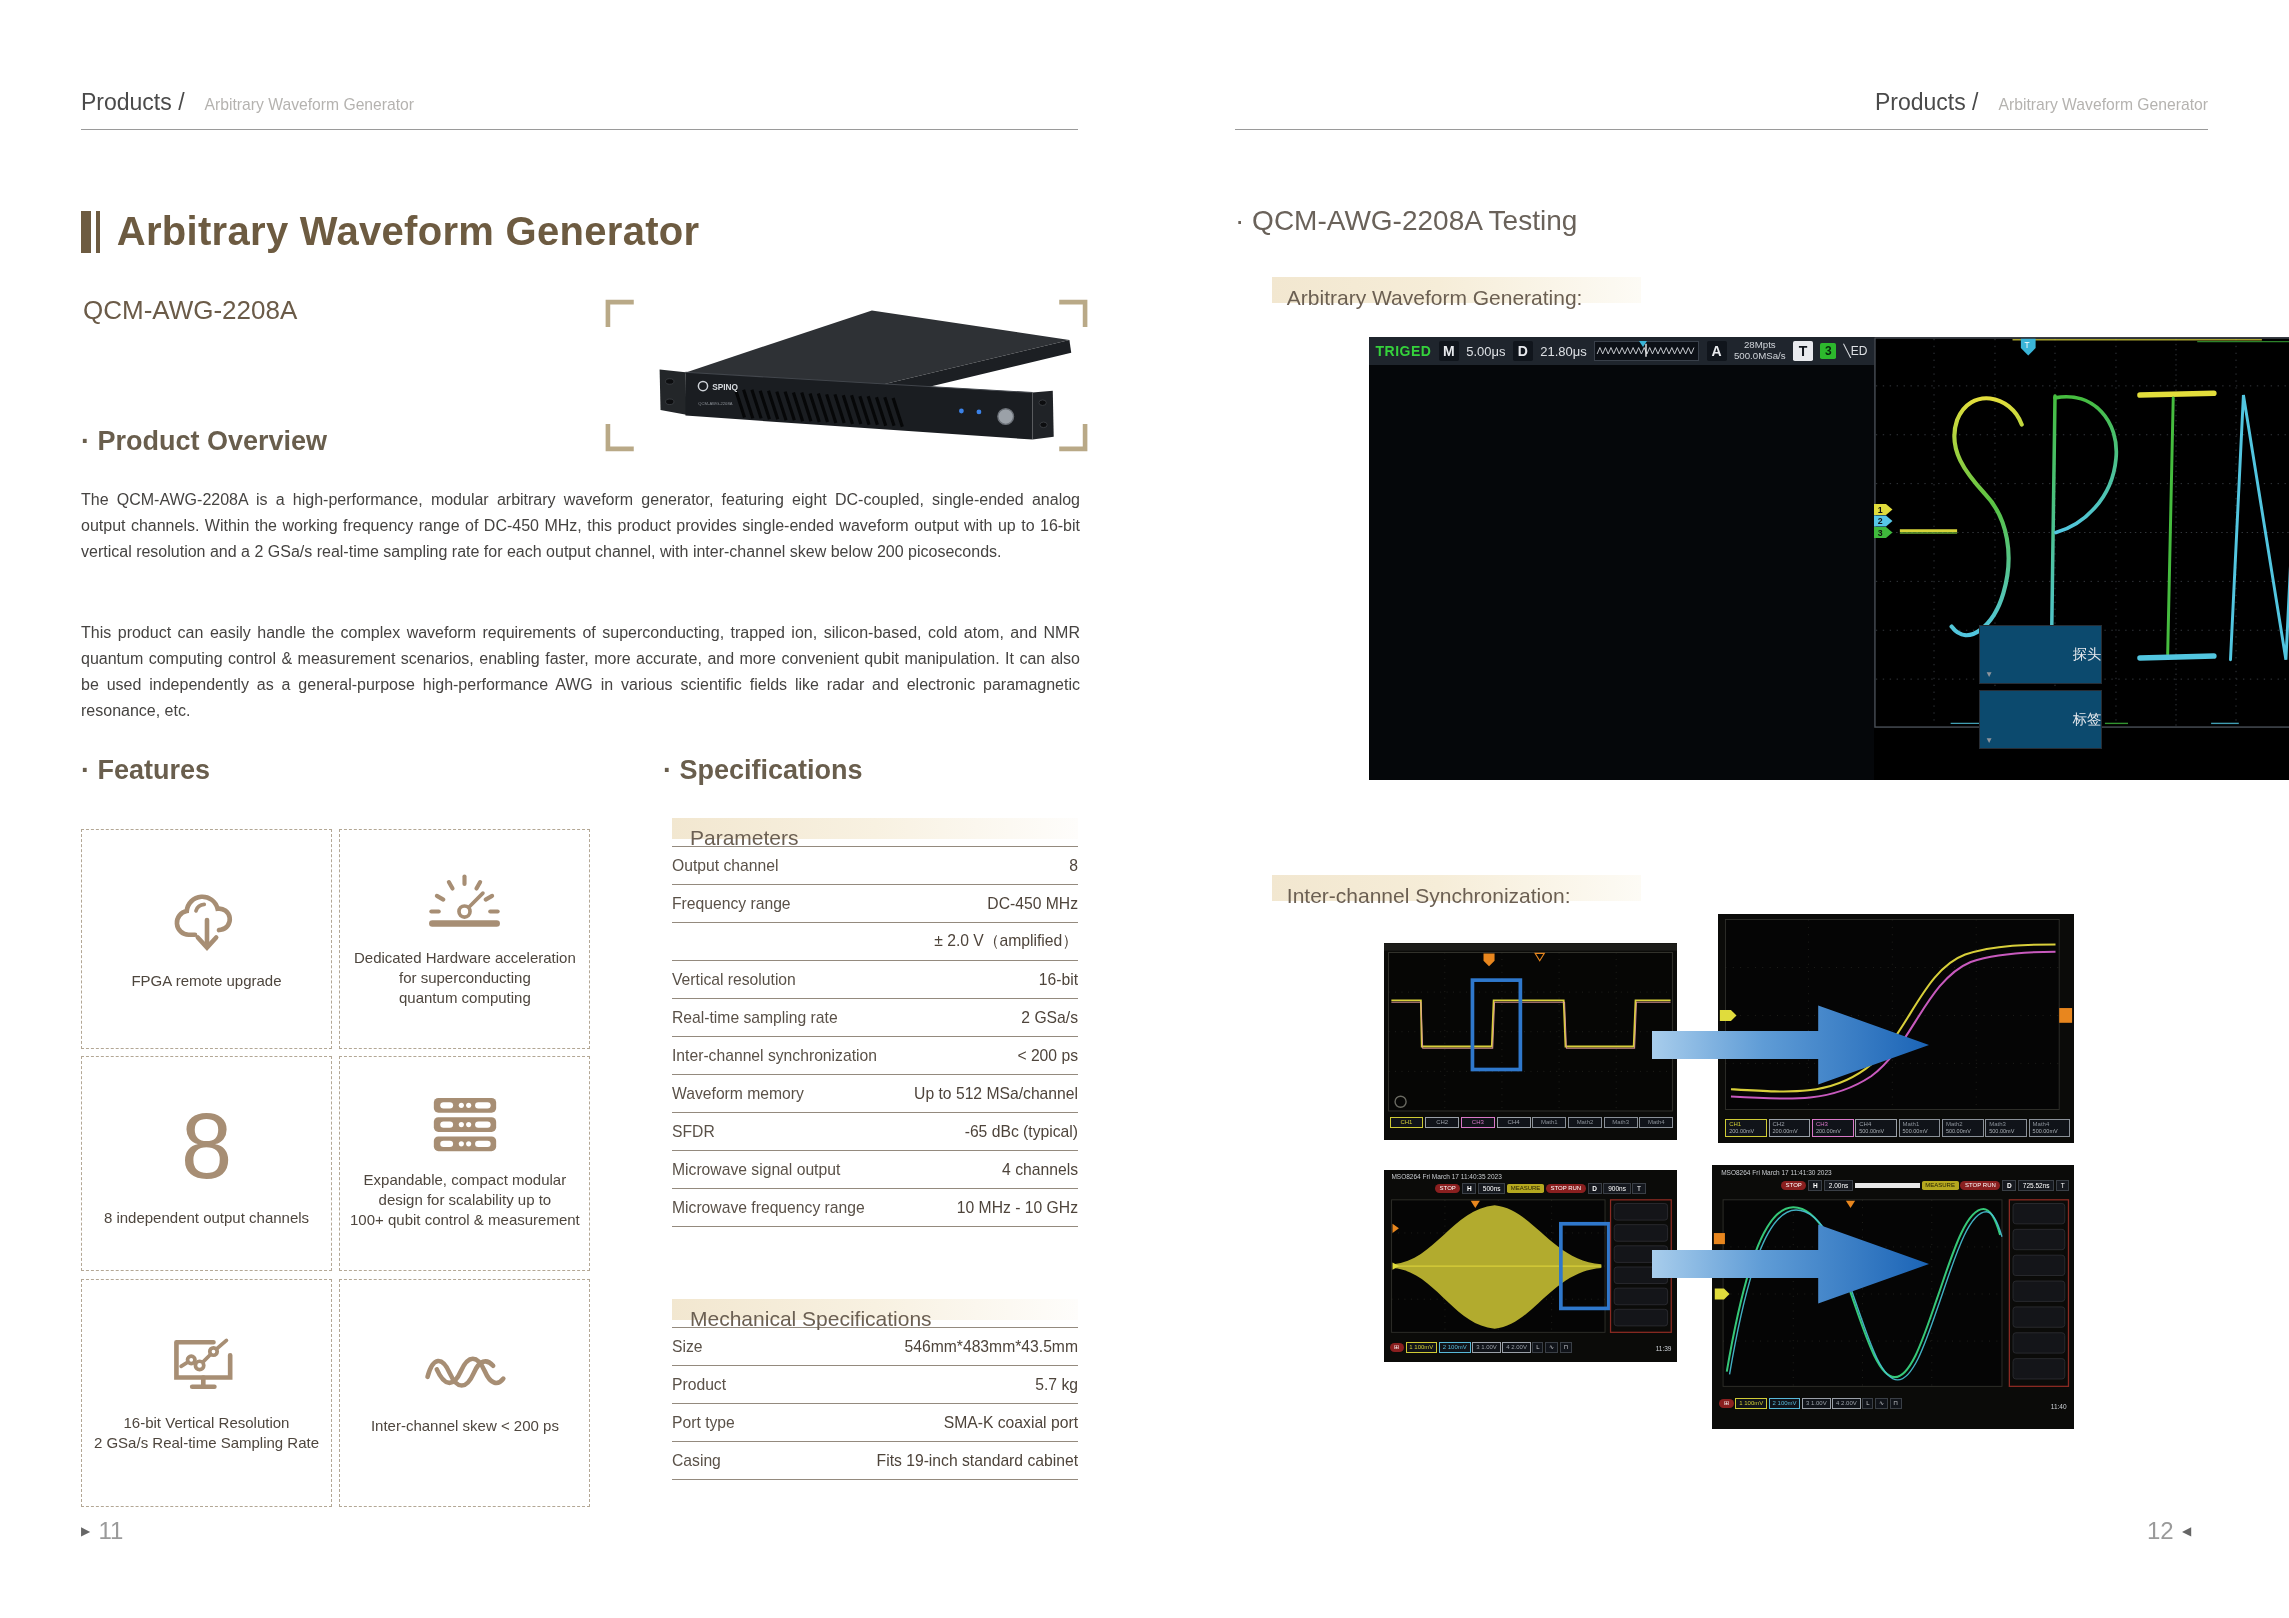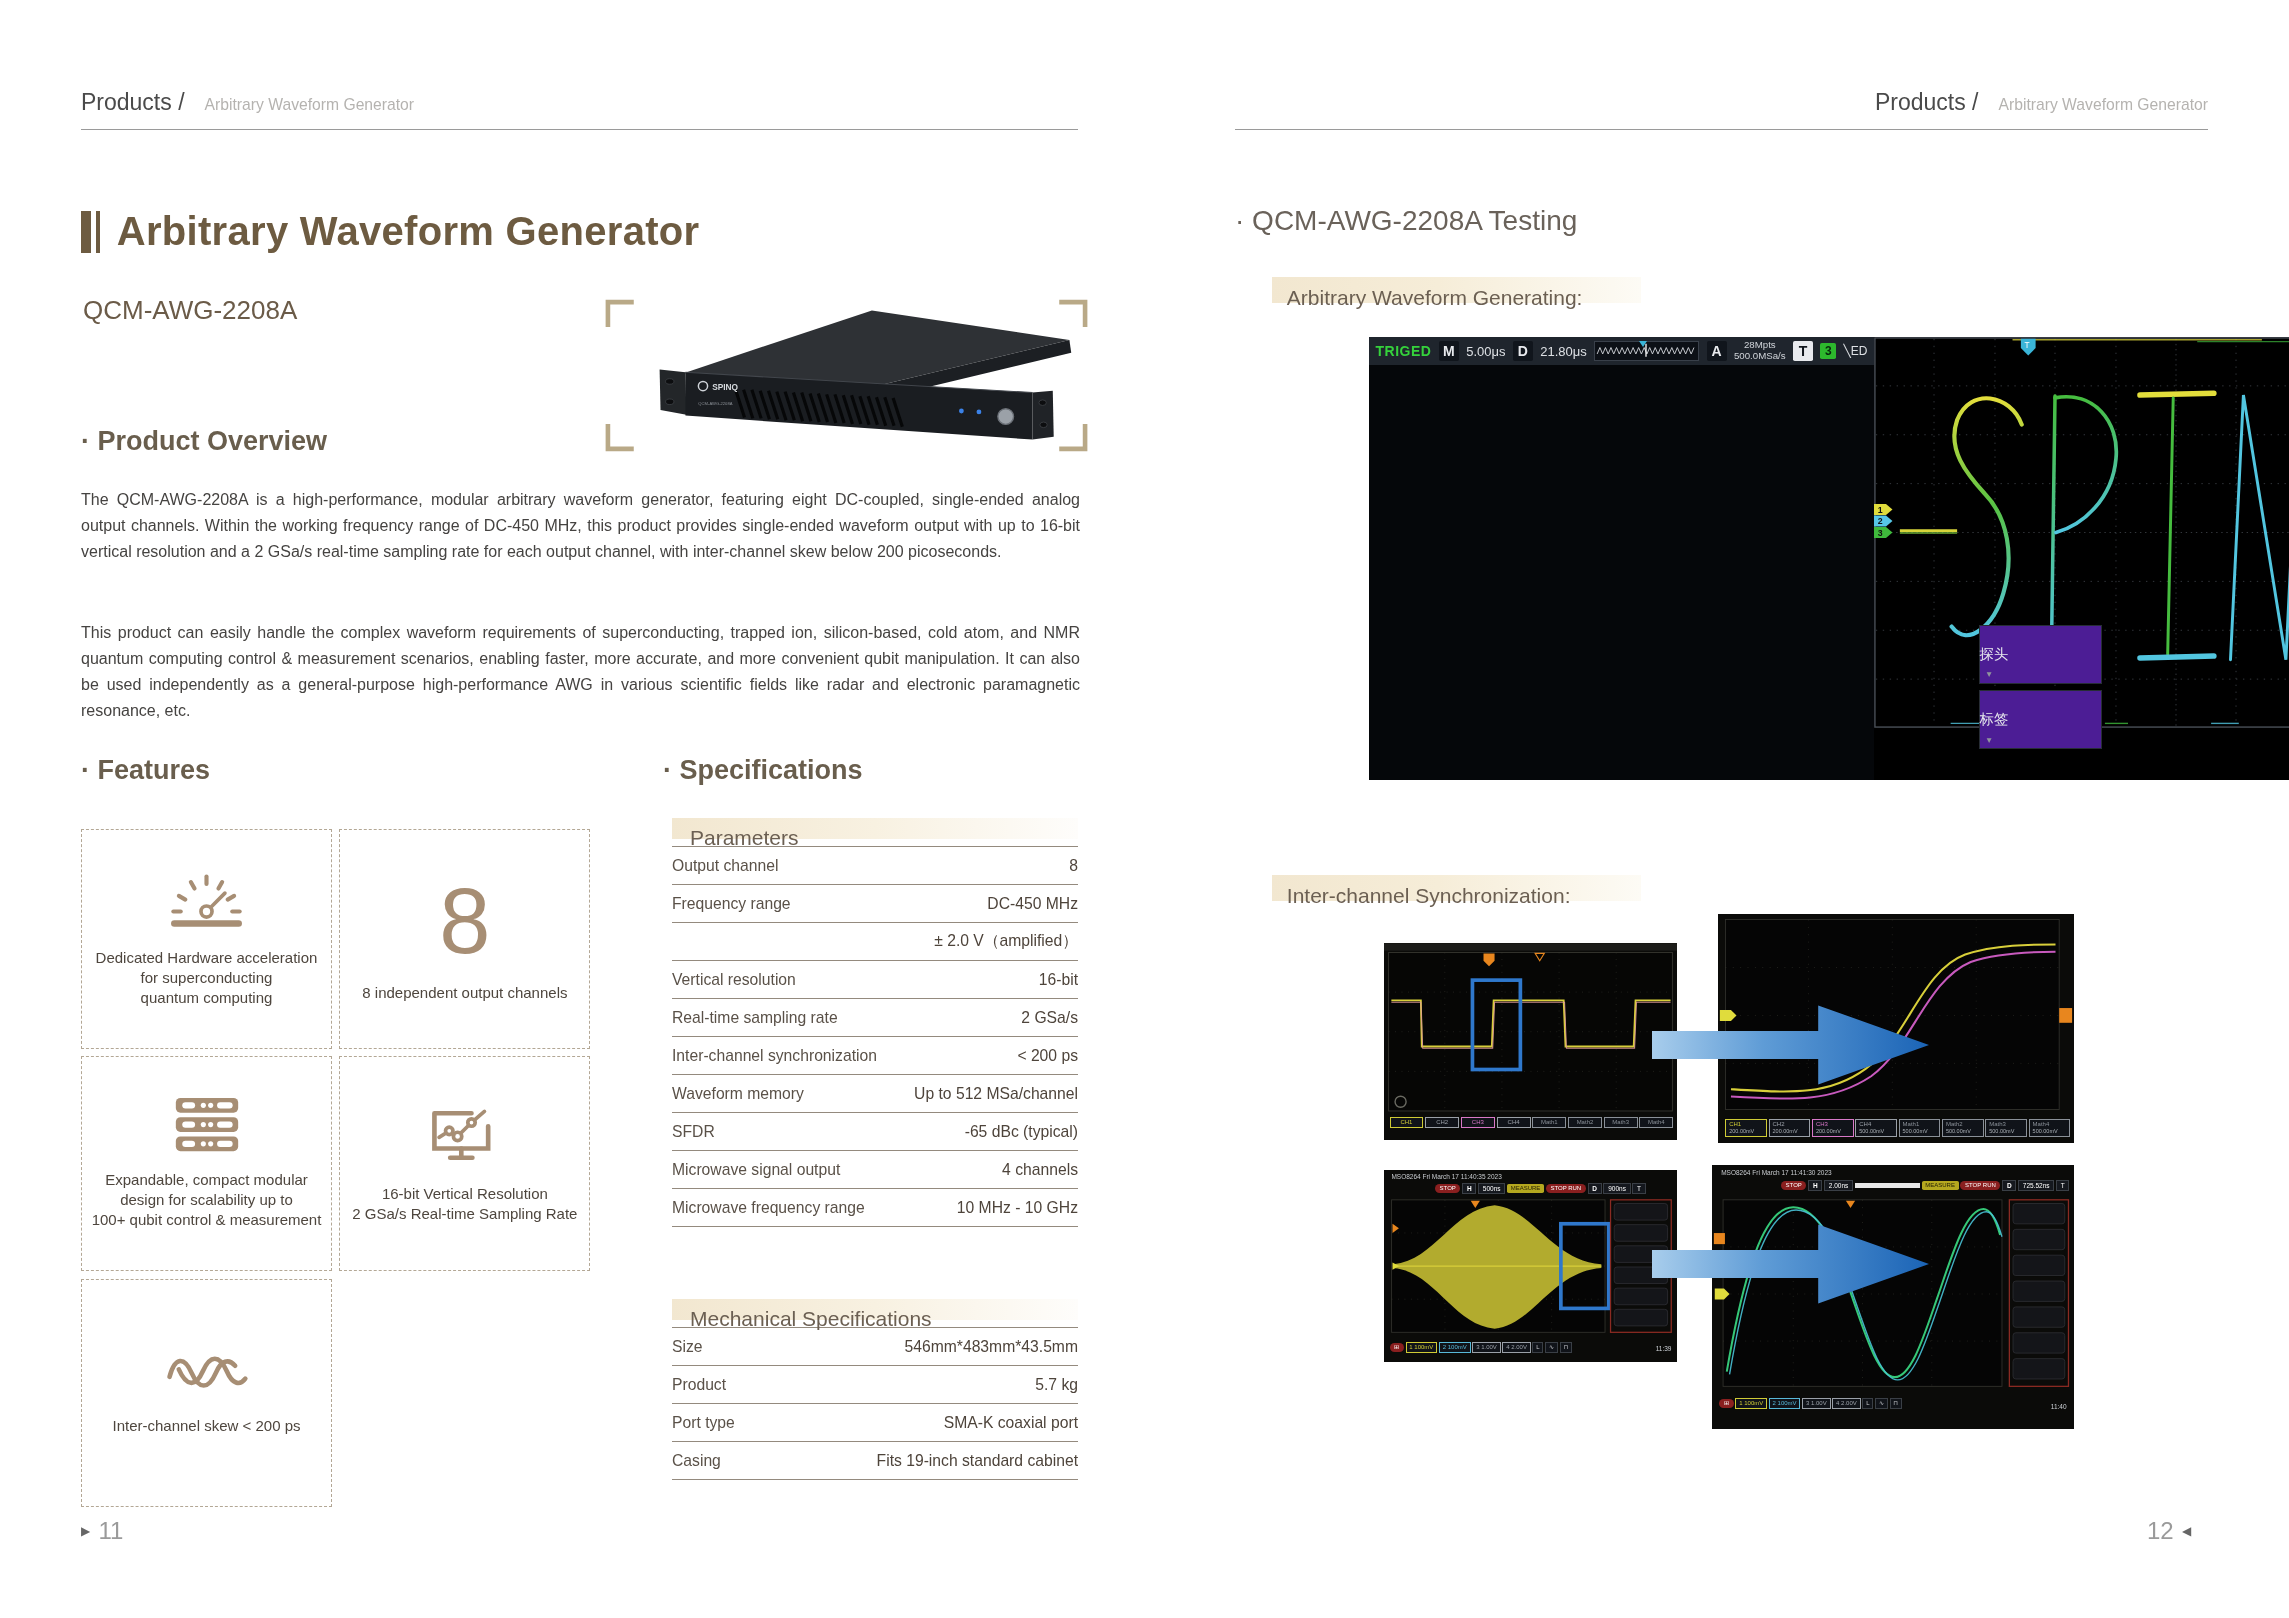--- a/index.html
+++ b/index.html
@@ -65,22 +65,22 @@
   .chval{color:#e3e5e8;font-size:11.5px;margin-left:6.5px;display:flex;align-items:center;gap:4.6px}
   .dcicon{width:12px;height:6.5px;border-top:1.8px solid #d8dade;border-bottom:1.8px dotted #d8dade;display:inline-block}
   .smenu{width:135px;background:#0b0e13;display:flex;flex-direction:column;border-left:0.9px solid #1a2028;box-sizing:border-box}
   .smhead{height:25px;display:flex;align-items:center;padding-left:7.4px;color:#35d23c;font-size:14px;border-bottom:1.8px solid #2d6bb0;background:#0d1117}
   .sgroup{border-top:1.8px solid #17446f;padding:3.7px 4.6px 8.3px}
   .sgroup.first{border-top:none}
   .sglabel{color:#e8eaee;font-size:13.4px;padding:2.8px 2.8px 5.5px}
   .sgval{height:23px;background:#1a2026;border:0.9px solid #060809;display:flex;align-items:center;justify-content:space-between;padding:0 6.5px}
   .sgarrow{color:#8f959c;font-size:9.2px}
   .sgblue{color:#4ba8e8;font-size:13.4px}
-  .sbtn{height:57px;margin:6.5px 4.6px 0;background:#4c1d95;border:0.9px solid #272d35;color:#e8eaee;font-size:14.3px;
-        display:flex;align-items:center;justify-content:flex-start;position:relative}
+  .sbtn{height:57px;margin:6.5px 4.6px 0;background:#0c4a6e;border:0.9px solid #272d35;color:#e8eaee;font-size:14.3px;
+        display:flex;align-items:center;justify-content:flex-end;position:relative}
   .sbtn .dn{position:absolute;left:5.5px;bottom:3.7px;color:#8f959c;font-size:8.3px}
   .snext{margin-top:auto;height:24px;border-top:1.8px solid #2d6bb0;display:flex;align-items:center;gap:14.8px;padding-left:11px;color:#e8eaee;font-size:13px;background:#0d1117}
   .snarrow{color:#fff;font-size:14.8px}
 
   
   .mini{position:absolute;background:#0b0b09}
   .mhead{position:absolute;color:#c9ccd0;font-size:6.5px;white-space:nowrap}
   .mchips{position:absolute;display:flex;gap:1.8px;align-items:center}
   .chip{border:0.9px solid #3a3f46;background:#101319;color:#c9ccd0;font-size:6px;padding:0.9px 2.8px;line-height:7px;white-space:nowrap}
   .chip .cv{display:block;font-size:5.5px;color:#aab0b6}
@@ -162,20 +162,29 @@
     </svg>
   </div>
 
   <div class="abs sechead" style="left:81px;top:426px">· Product Overview</div>
   <div class="abs para" style="left:81px;top:487px">The QCM-AWG-2208A is a high-performance, modular arbitrary waveform generator, featuring eight DC-coupled, single-ended analog output channels. Within the working frequency range of DC-450 MHz, this product provides single-ended waveform output with up to 16-bit vertical resolution and a 2 GSa/s real-time sampling rate for each output channel, with inter-channel skew below 200 picoseconds.</div>
   <div class="abs para" style="left:81px;top:620px">This product can easily handle the complex waveform requirements of superconducting, trapped ion, silicon-based, cold atom, and NMR quantum computing control &amp; measurement scenarios, enabling faster, more accurate, and more convenient qubit manipulation. It can also be used independently as a general-purpose high-performance AWG in various scientific fields like radar and electronic paramagnetic resonance, etc.</div>
 
   <div class="abs sechead" style="left:81px;top:755px">· Features</div>
 
   <div class="abs featgrid" style="left:81px;top:829px">
+    <div class="card">
+      <svg width="72" height="68" viewBox="0 0 78 74" fill="none" stroke="#a78e74" stroke-width="5" stroke-linecap="round">
+        <path d="M26,52 h-7 a13,13 0 0 1 -2,-25.8 a17,17 0 0 1 33.5,-2.5 a11.5,11.5 0 0 1 3.5,22.8 l-2,0.4"></path>
+        <path d="M27,26 a10,10 0 0 1 9,-7" stroke-width="4"></path>
+        <path d="M39,36 V64"></path>
+          <path d="M29,55 L39,66 L49,55"></path>
+      </svg>
+      <div class="lbl">FPGA remote upgrade</div>
+    </div>
     <div class="card">
       <svg width="81" height="61" viewBox="0 0 88 66" fill="none" stroke="#a78e74" stroke-linecap="round">
         <line x1="9" y1="58" x2="79" y2="58" stroke-width="7"></line>
         <circle cx="44" cy="45" r="6" stroke-width="4"></circle>
         <line x1="49" y1="40" x2="64" y2="25" stroke-width="4"></line>
         <g stroke-width="4.5">
           <line x1="8" y1="45" x2="16" y2="45"></line>
           <line x1="14" y1="28" x2="21" y2="32"></line>
           <line x1="27" y1="13" x2="31" y2="20"></line>
           <line x1="44" y1="7" x2="44" y2="15"></line>

